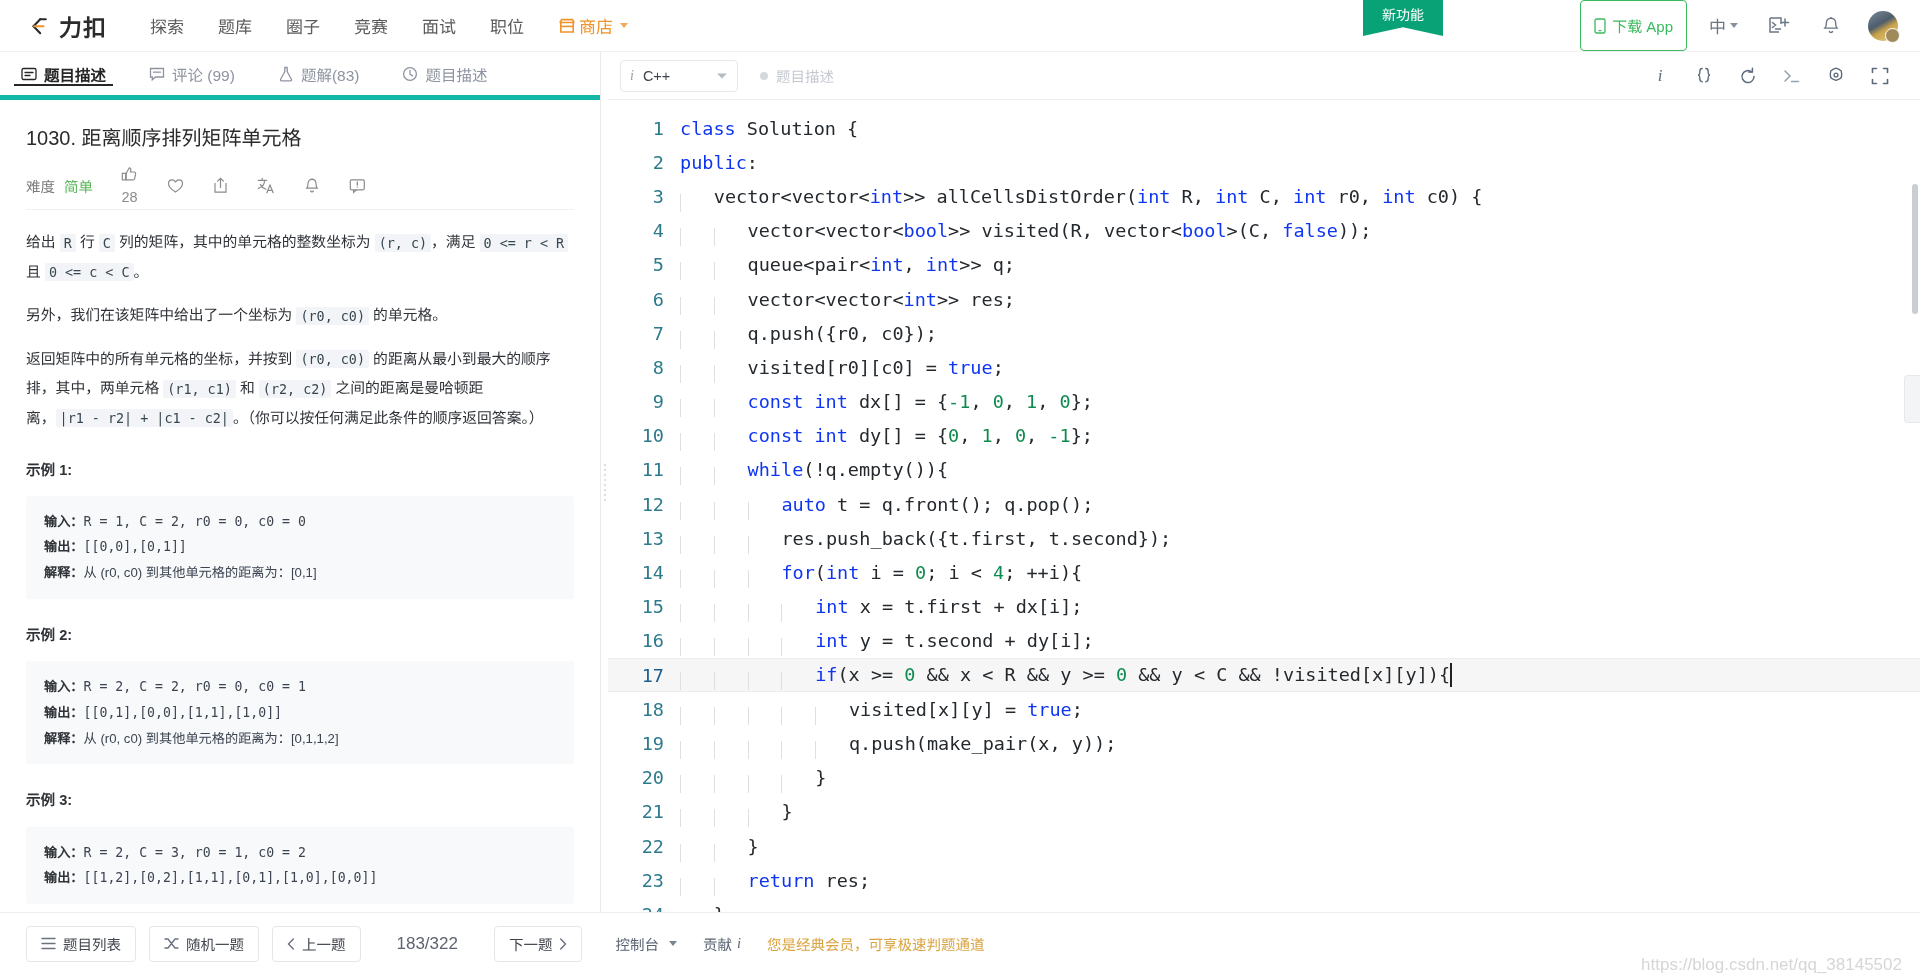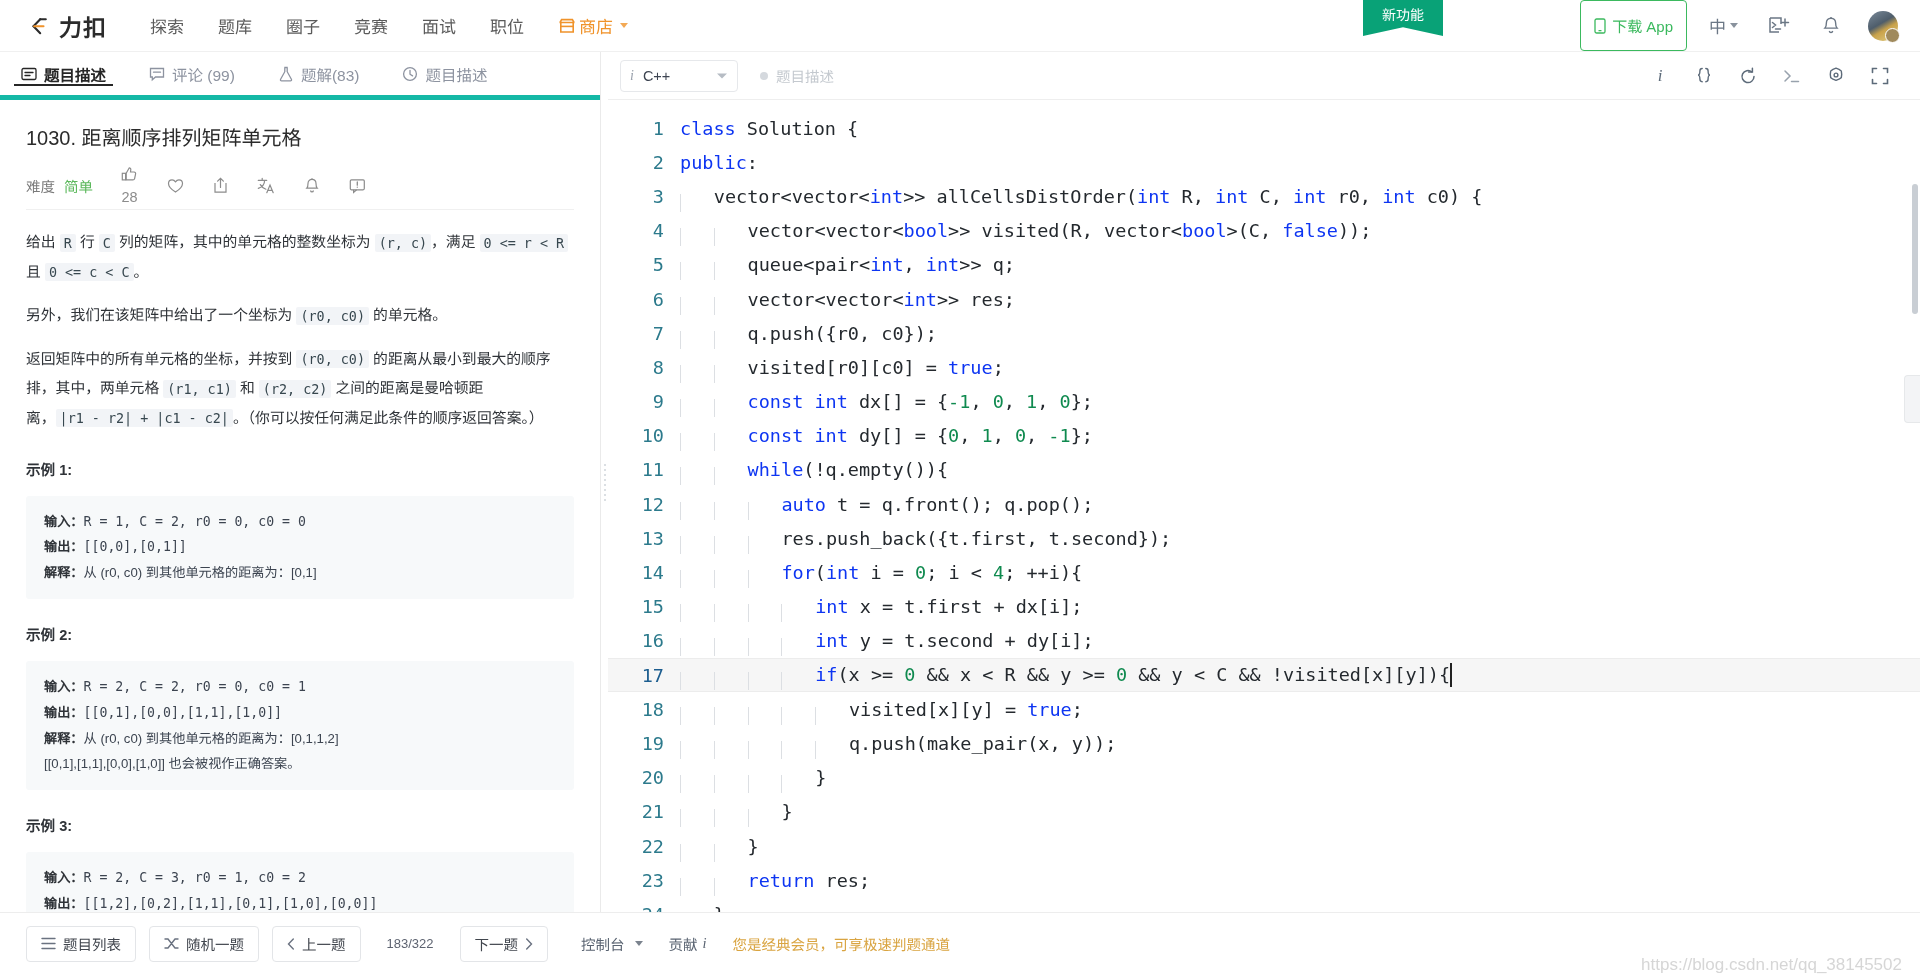--- a/index.html
+++ b/index.html
@@ -179,21 +179,21 @@
   .bottom {
     height: 62px; flex: 0 0 62px; display: flex; align-items: center;
     border-top: 1px solid #ededed; background: #fff; padding: 0 22px 0 26px; position: relative;
   }
   .btn {
     display: inline-flex; align-items: center; gap: 7px;
     border: 1px solid #e3e5e8; background: #fff; border-radius: 4px;
     height: 36px; padding: 0 14px; font-size: 14.5px; color: #40454d; cursor: pointer;
     white-space: nowrap; font-family: inherit;
   }
-  .pager { font-size: 13px; color: #5d6370; margin: 0 13px; }
+  .pager { font-size: 17px; color: #5d6370; margin: 0 23px; }
   .console-link { display: flex; align-items: center; gap: 6px; font-size: 14.5px; color: #5a6472; cursor: pointer; }
   .contrib { display: flex; align-items: center; gap: 5px; font-size: 14.5px; color: #5a6472; cursor: pointer; margin-left: 26px; }
   .contrib .ii { font-style: italic; font-family: "Liberation Serif", serif; }
   .vip-note { font-size: 14.5px; color: #d9a441; margin-left: 26px; white-space: nowrap; }
   .run-btn {
     border: 1px solid #5cb85c; color: #45a545; background: #fff;
     border-radius: 4px; height: 38px; padding: 0 18px; font-size: 16px; cursor: pointer;
     display: inline-flex; align-items: center; gap: 6px; font-family: inherit;
   }
   .submit-btn {
@@ -368,21 +368,21 @@
             </svg>
           </span>
         </div>
         <div class="prob-body" id="prob-body">
             <p>给出 <code class="inl">R</code> 行 <code class="inl">C</code> 列的矩阵，其中的单元格的整数坐标为 <code class="inl">(r, c)</code>，满足 <code class="inl">0 &lt;= r &lt; R</code> 且 <code class="inl">0 &lt;= c &lt; C</code>。</p>
             <p>另外，我们在该矩阵中给出了一个坐标为 <code class="inl">(r0, c0)</code> 的单元格。</p>
             <p>返回矩阵中的所有单元格的坐标，并按到 <code class="inl">(r0, c0)</code> 的距离从最小到最大的顺序排，其中，两单元格 <code class="inl">(r1, c1)</code> 和 <code class="inl">(r2, c2)</code> 之间的距离是曼哈顿距离，<code class="inl">|r1 - r2| + |c1 - c2|</code>。（你可以按任何满足此条件的顺序返回答案。）</p>
             <div class="ex-h">示例 1:</div>
             <div class="ex-box"><div><span class="lbl">输入：</span><span>R = 1, C = 2, r0 = 0, c0 = 0</span></div><div><span class="lbl">输出：</span><span>[[0,0],[0,1]]</span></div><div><span class="lbl">解释：</span><span class="cjk">从 (r0, c0) 到其他单元格的距离为：[0,1]</span></div></div>
             <div class="ex-h">示例 2:</div>
-            <div class="ex-box"><div><span class="lbl">输入：</span><span>R = 2, C = 2, r0 = 0, c0 = 1</span></div><div><span class="lbl">输出：</span><span>[[0,1],[0,0],[1,1],[1,0]]</span></div><div><span class="lbl">解释：</span><span class="cjk">从 (r0, c0) 到其他单元格的距离为：[0,1,1,2]</span></div><div><span class="cjk">[[0,1],[1,1],[0,0],[1,0]] 也会被视作正确答案。</span></div></div>
+            <div class="ex-box"><div><span class="lbl">输入：</span><span>R = 2, C = 2, r0 = 0, c0 = 1</span></div><div><span class="lbl">输出：</span><span>[[0,1],[0,0],[1,1],[1,0]]</span></div><div><span class="lbl">解释：</span><span class="cjk">从 (r0, c0) 到其他单元格的距离为：[0,1,1,2]</span></div></div>
             <div class="ex-h">示例 3:</div>
             <div class="ex-box"><div><span class="lbl">输入：</span><span>R = 2, C = 3, r0 = 1, c0 = 2</span></div><div><span class="lbl">输出：</span><span>[[1,2],[0,2],[1,1],[0,1],[1,0],[0,0]]</span></div></div>
           </div>
       </div>
     </div>
 
     <div class="splitter">
       <span class="dots">
         <i></i>
           <i></i>

